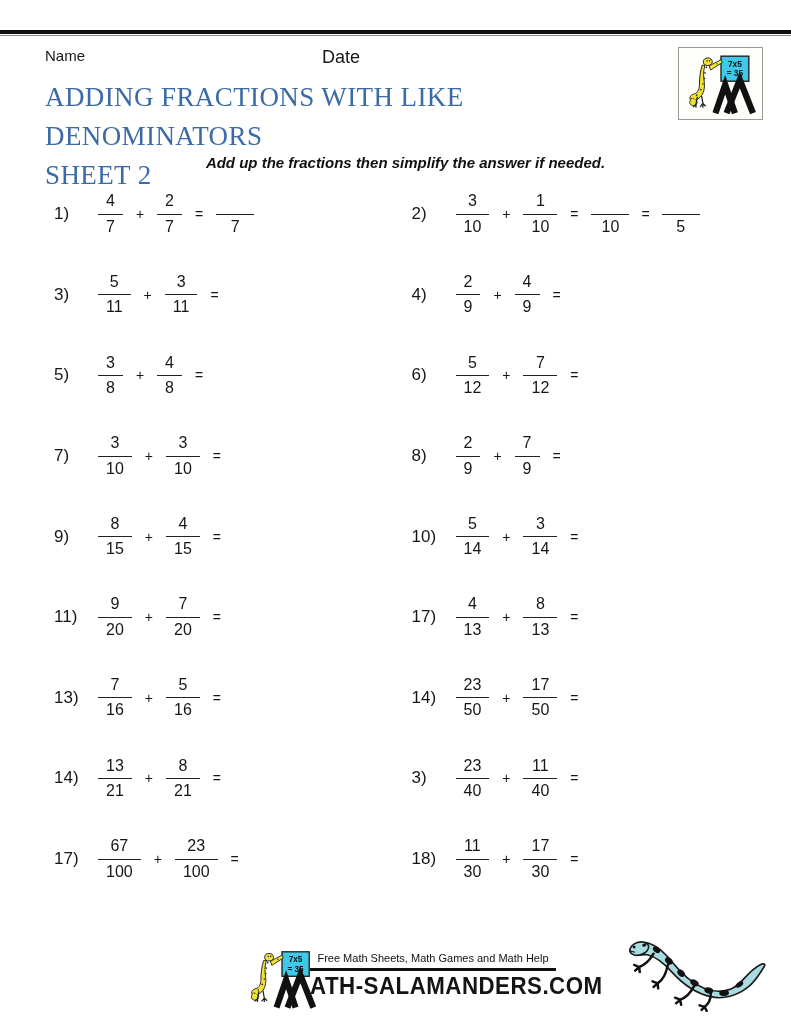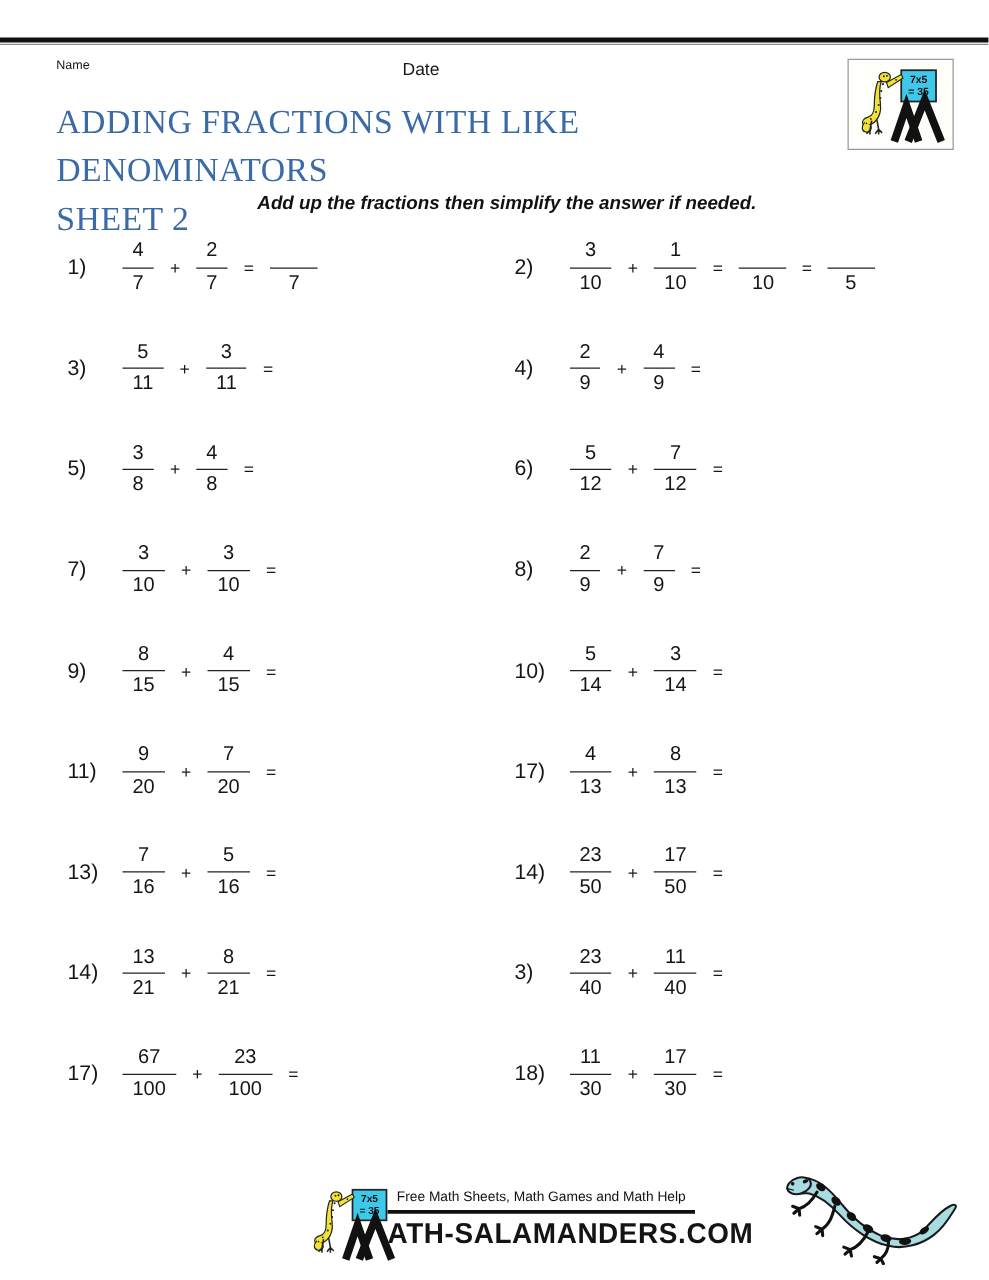--- a/index.html
+++ b/index.html
@@ -5,22 +5,22 @@
   html,body { margin:0; padding:0; background:#ffffff; }
   .page {
     position:relative; width:791px; height:1024px; background:#ffffff;
     font-family:"Liberation Sans", sans-serif; color:#1a1a1a; overflow:hidden;
   }
   
   .top-rule { position:absolute; top:30px; left:0; width:791px; }
   .top-rule .thick { height:4px; background:#101010; }
   .top-rule .thin  { height:1px; background:#8a8a8a; margin-top:1px; }
 
-  .name-label { position:absolute; top:47px; left:45px;  font-size:10px; color:#181818; }
-  .date-label { position:absolute; top:47px; left:322px; font-size:14px; color:#181818; }
+  .name-label { position:absolute; top:47px; left:45px;  font-size:15px; color:#181818; }
+  .date-label { position:absolute; top:47px; left:322px; font-size:18px; color:#181818; }
 
   .logo-box {
     position:absolute; top:47px; right:28px; width:83px; height:71px;
     border:1px solid #9a9a9a; background:#fefefa;
     display:flex; align-items:center; justify-content:center;
   }
 
   .title {
     position:absolute; left:45px; top:78px; width:640px;
     font-family:"Liberation Serif", serif; font-size:27px; line-height:39px;

